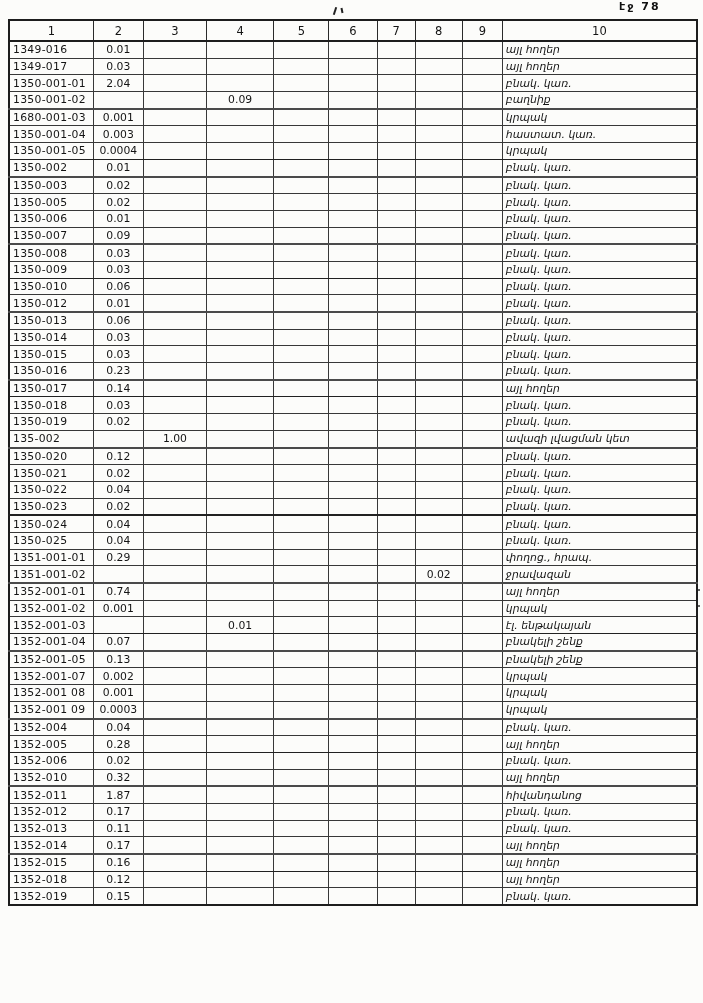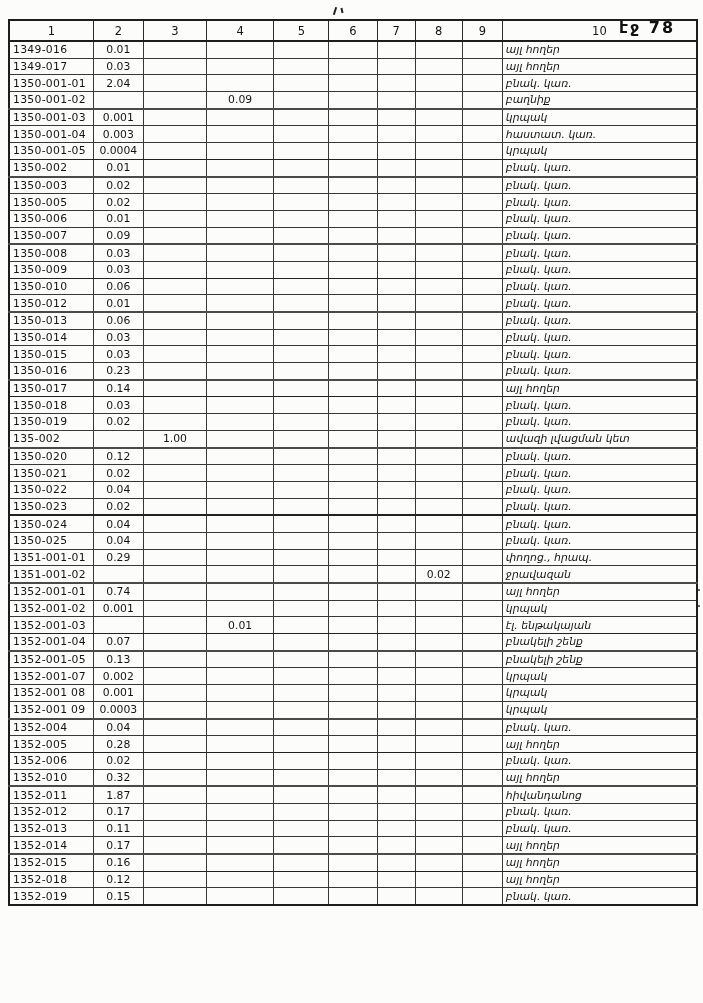--- a/index.html
+++ b/index.html
@@ -3,22 +3,22 @@
 <meta charset="utf-8">
 <style>
   html,body{margin:0;padding:0;}
   body{
     width:703px;height:1003px;position:relative;overflow:hidden;
     background:#fcfcfa;
     font-family:"DejaVu Sans","Liberation Sans",sans-serif;
     color:#161616;
   }
   .page-label{
-    position:absolute;top:18px;left:619px;
-    font-size:16px;font-weight:bold;letter-spacing:2px;color:#111;
+    position:absolute;top:0;left:619px;
+    font-size:11px;font-weight:bold;letter-spacing:2px;color:#111;
   }
   
   .scan-mark{position:absolute;top:7px;left:332px;width:16px;height:9px;}
   .scan-mark i{position:absolute;background:#222;width:2px;height:8px;display:block;}
   .scan-mark i:nth-child(1){left:2px;transform:rotate(18deg);}
   .scan-mark i:nth-child(2){left:9px;height:5px;top:1px;transform:rotate(-12deg);}
   .scan-noise{position:absolute;left:698px;top:589px;width:3px;height:20px;}
   .scan-noise b{position:absolute;left:0;width:2px;height:2px;background:#333;border-radius:50%;display:block;}
   .scan-noise b:nth-child(1){top:0;}
   .scan-noise b:nth-child(2){top:16px;}
@@ -129,21 +129,21 @@
         <td class="num"></td>
         <td class="num">0.09</td>
         <td class="num"></td>
         <td class="num"></td>
         <td class="num"></td>
         <td class="num"></td>
         <td class="num"></td>
         <td class="desc">բաղնիք</td>
       </tr>
       <tr>
-        <td class="code">1350-001-03</td>
+        <td class="code">1680-001-03</td>
         <td class="num">0.001</td>
         <td class="num"></td>
         <td class="num"></td>
         <td class="num"></td>
         <td class="num"></td>
         <td class="num"></td>
         <td class="num"></td>
         <td class="num"></td>
         <td class="desc">կրպակ</td>
       </tr>

